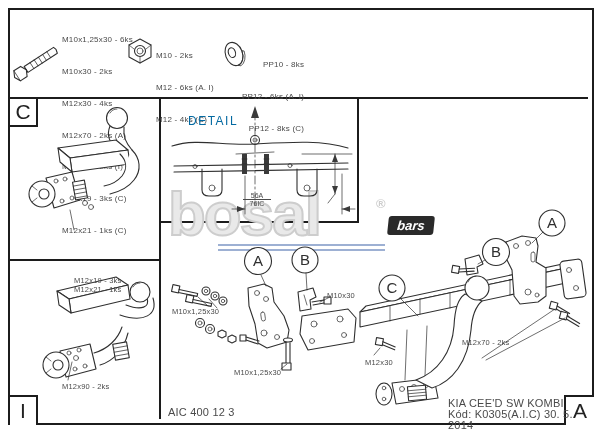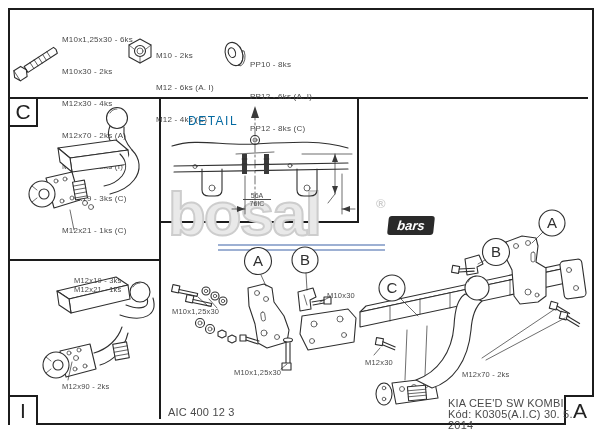--- a/index.html
+++ b/index.html
@@ -89,21 +89,21 @@
       <div>M12 - 4ks (C)</div>
     </div>
 
     <svg class="draw" style="left:210px;top:28px;" width="30" height="32" viewBox="0 0 30 32">
       <g transform="rotate(-20 14 16)">
         <ellipse cx="14" cy="16" rx="8.5" ry="12"></ellipse>
         <ellipse cx="12.5" cy="14" rx="3.5" ry="5"></ellipse>
         <path d="M22.5 16 A8.5 12 0 0 1 14 28 L16.5 29.5 A10 13 0 0 0 24.5 17 Z" class="thin"></path>
       </g>
     </svg>
-    <div class="tt" style="left:240px;top:29px;">
+    <div class="tt" style="left:232px;top:29px;text-align:right;">
       <div>PP10 - 8ks</div>
       <div>PP12 - 6ks (A. I)</div>
       <div>PP12 - 8ks (C)</div>
     </div>
 
     <div class="lbox" style="left:0;top:89px;width:26px;height:26px;border-right:2px solid #1c1c1c;border-bottom:2px solid #1c1c1c;">
       <span>C</span>
     </div>
     <div class="lbox" style="left:0;top:385px;width:26px;height:28px;border-right:2px solid #1c1c1c;border-top:2px solid #1c1c1c;">
       <span>I</span>
@@ -341,21 +341,21 @@
       <text x="336" y="55">B</text>
       <circle cx="232" cy="86" r="13" class="fw"></circle>
       <path d="M240 96 L258 114" class="thin"></path>
       <text x="232" y="91">C</text>
     </svg>
 
     <div class="lbl" style="left:162px;top:297px;">M10x1,25x30</div>
     <div class="lbl" style="left:317px;top:281px;">M10x30</div>
     <div class="lbl" style="left:224px;top:358px;">M10x1,25x30</div>
     <div class="lbl" style="left:355px;top:348px;">M12x30</div>
-    <div class="lbl" style="left:424px;top:360px;padding-left:28px;">M12x70 - 2ks</div>
+    <div class="lbl" style="left:424px;top:328px;padding-left:28px;">M12x70 - 2ks</div>
 
     <div class="footer-t" style="left:158px;top:397px;">AIC 400 12 3</div>
     <div class="footer-t" style="left:438px;top:388px;">
       <div>KIA CEE'D SW KOMBI</div>
       <div>Kód: K0305(A.I.C)  30. 5. 2014</div>
     </div>
 
   </div>
 </div>
 

